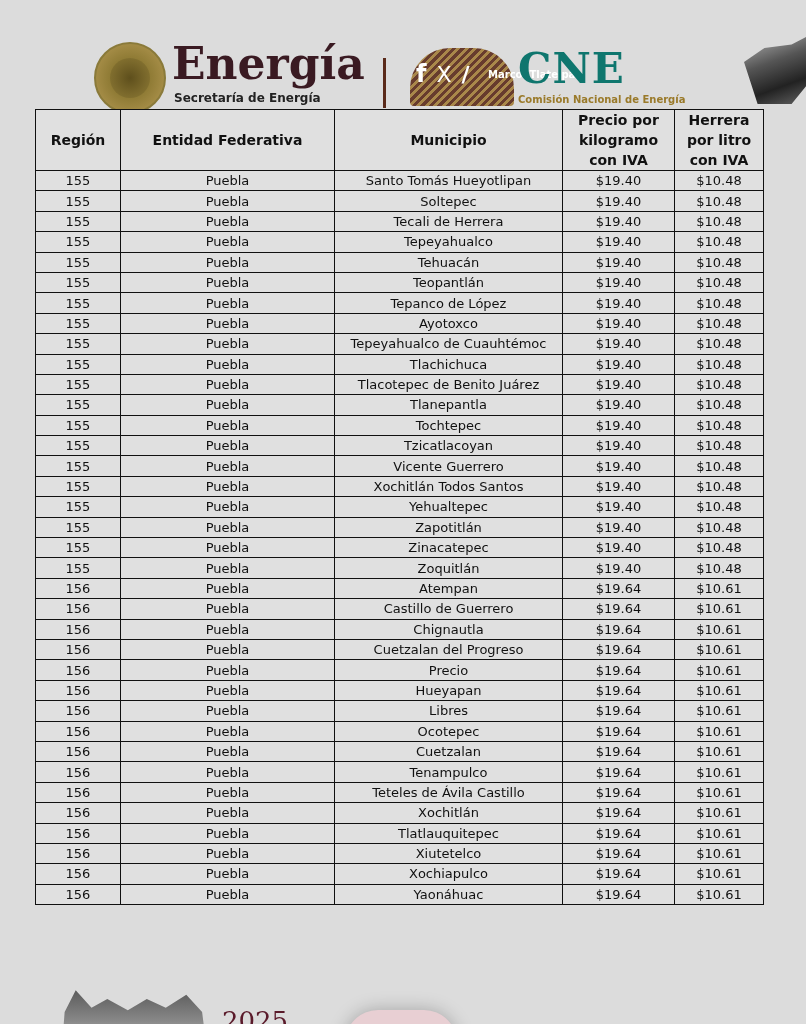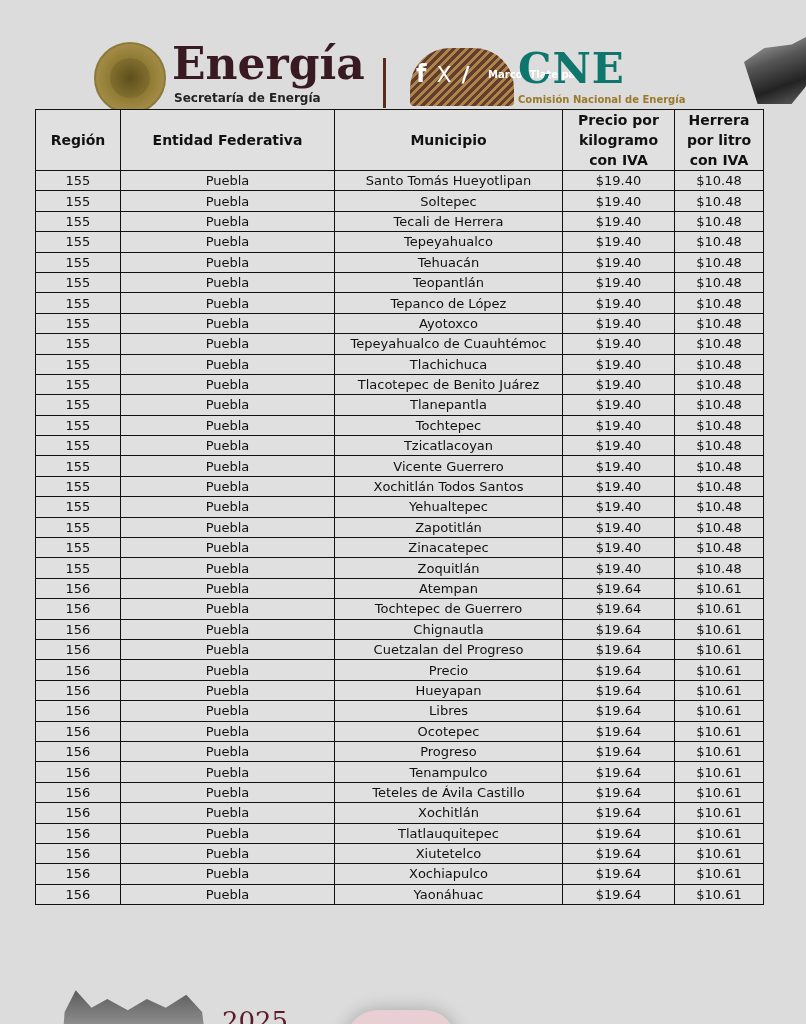--- a/index.html
+++ b/index.html
@@ -263,21 +263,21 @@
       <tr>
         <td>156</td>
         <td>Puebla</td>
         <td>Atempan</td>
         <td>$19.64</td>
         <td>$10.61</td>
       </tr>
       <tr>
         <td>156</td>
         <td>Puebla</td>
-        <td>Tochtepec de Guerrero</td>
+        <td>Castillo de Guerrero</td>
         <td>$19.64</td>
         <td>$10.61</td>
       </tr>
       <tr>
         <td>156</td>
         <td>Puebla</td>
         <td>Chignautla</td>
         <td>$19.64</td>
         <td>$10.61</td>
       </tr>
@@ -312,21 +312,21 @@
       <tr>
         <td>156</td>
         <td>Puebla</td>
         <td>Ocotepec</td>
         <td>$19.64</td>
         <td>$10.61</td>
       </tr>
       <tr>
         <td>156</td>
         <td>Puebla</td>
-        <td>Progreso</td>
+        <td>Cuetzalan</td>
         <td>$19.64</td>
         <td>$10.61</td>
       </tr>
       <tr>
         <td>156</td>
         <td>Puebla</td>
         <td>Tenampulco</td>
         <td>$19.64</td>
         <td>$10.61</td>
       </tr>

